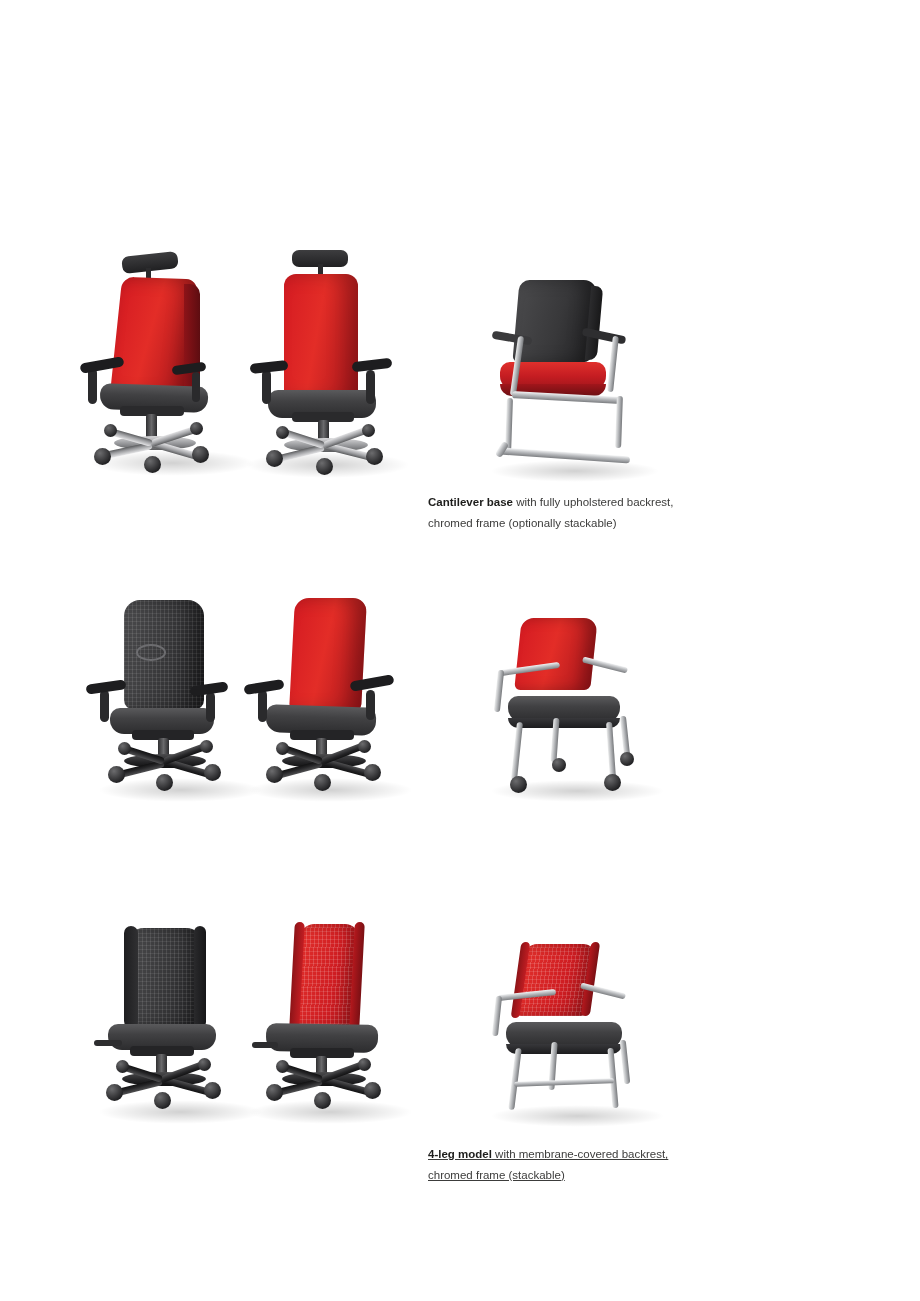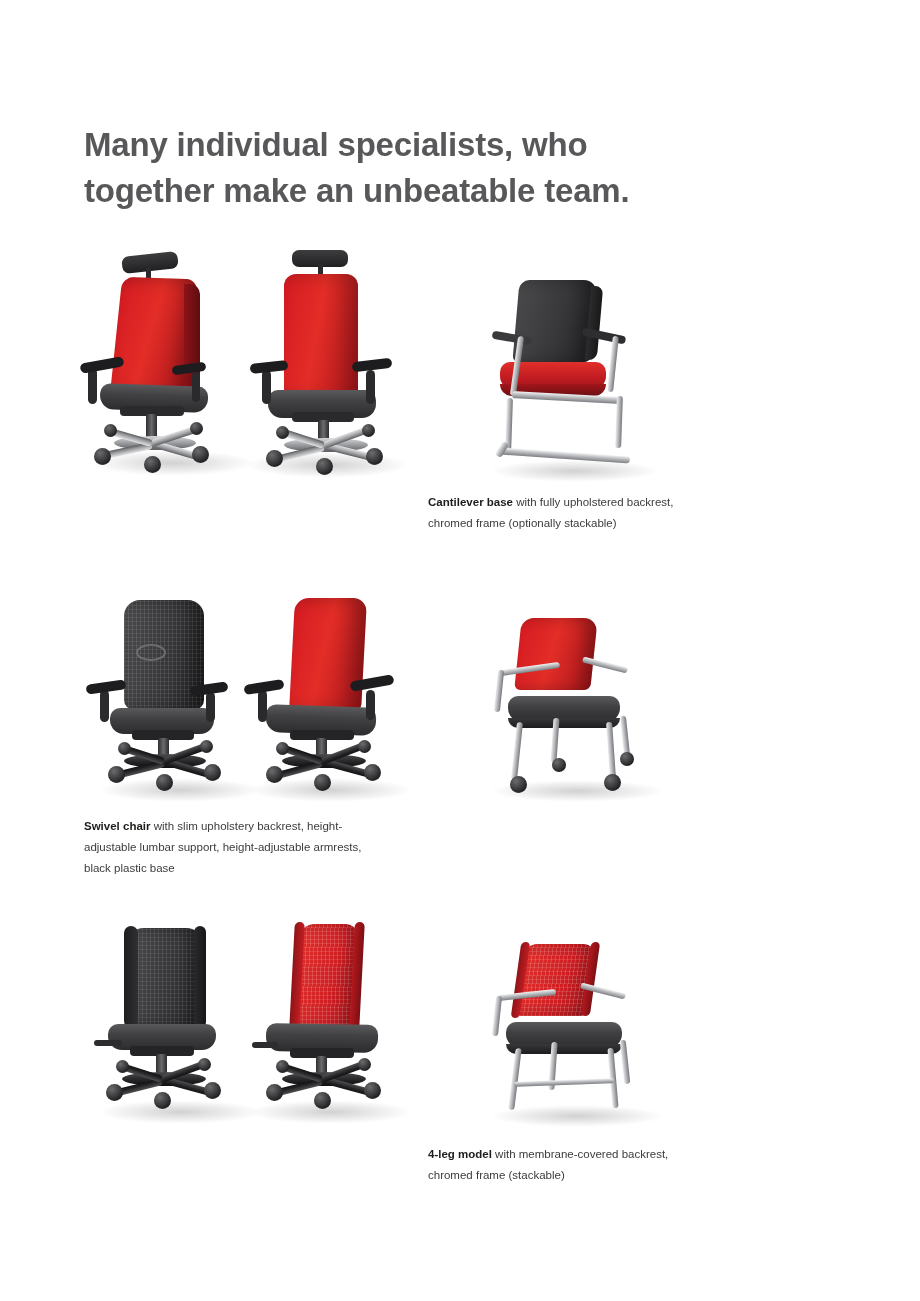--- a/index.html
+++ b/index.html
@@ -146,24 +146,20 @@
     position: absolute;
     border-radius: 50%;
     background: radial-gradient(ellipse at center, rgba(0,0,0,.18), rgba(0,0,0,0) 70%);
   }
 </style>
 </head>
 <body>
 
 <div class="page">
 
-  <h1 class="headline">
-    <span class="line">Many individual specialists, who</span>
-    <span class="line">together make an unbeatable team.</span>
-  </h1>
 
   <div class="cell" style="left:80px; top:240px; width:330px; height:240px;">
     <div class="figure">
 
       <div class="shadow-ellipse" style="left:10px; top:210px; width:165px; height:26px;"></div>
       <div class="chair" style="left:0; top:0; width:180px; height:240px;">
 
         <div class="headrest" style="left:42px; top:14px; width:56px; height:17px; transform:rotate(-6deg);"></div>
         <div class="headrest-stem" style="left:66px; top:28px; height:16px;"></div>
 
@@ -292,23 +288,20 @@
         <div class="spoke black" style="left:82px; top:168px; width:44px; transform:rotate(199deg);"></div>
         <div class="castor" style="left:124px; top:174px;"></div>
         <div class="castor" style="left:118px; top:150px; width:13px; height:13px;"></div>
         <div class="castor" style="left:26px; top:176px;"></div>
         <div class="castor" style="left:36px; top:152px; width:13px; height:13px;"></div>
         <div class="castor" style="left:74px; top:184px;"></div>
       </div>
     </div>
   </div>
 
-  <div class="caption" style="left:84px; top:816px; width:300px;">
-    <b>Swivel chair</b><span> with slim upholstery backrest, height-adjustable lumbar support, height-adjustable armrests, black plastic base</span>
-  </div>
 
   <div class="cell" style="left:470px; top:600px; width:230px; height:205px;">
     <div class="figure">
       <div class="shadow-ellipse" style="left:20px; top:180px; width:175px; height:22px;"></div>
       <div class="chair" style="left:0; top:0; width:230px; height:205px;">
 
         <div class="back red" style="left:48px; top:18px; width:76px; height:72px; border-radius:12px 14px 6px 6px; transform:skewX(-6deg); box-shadow: inset -10px 0 14px rgba(0,0,0,.25);"></div>
 
         <div class="chrome-bar" style="left:30px; top:66px; width:60px; height:6px; transform:rotate(-8deg);"></div>
         <div class="chrome-bar" style="left:112px; top:62px; width:46px; height:6px; transform:rotate(14deg);"></div>
@@ -397,17 +390,17 @@
 
         <div class="chrome-leg" style="left:42px; top:118px; height:62px; transform:rotate(7deg);"></div>
         <div class="chrome-leg" style="left:140px; top:118px; height:60px; transform:rotate(-5deg);"></div>
         <div class="chrome-leg" style="left:80px; top:112px; height:48px; transform:rotate(4deg);"></div>
         <div class="chrome-leg" style="left:152px; top:110px; height:44px; transform:rotate(-6deg);"></div>
         <div class="chrome-bar" style="left:44px; top:150px; width:100px; height:5px; transform:rotate(-2deg);"></div>
       </div>
     </div>
   </div>
 
-  <div class="caption" style="left:428px; top:1144px; width:280px;">
+  <div class="caption" style="left:428px; top:1144px; width:280px;text-decoration:underline;">
     <b>4-leg model</b><span> with membrane-covered backrest, chromed frame (stackable)</span>
   </div>
 
 </div>
 
 </body></html>

